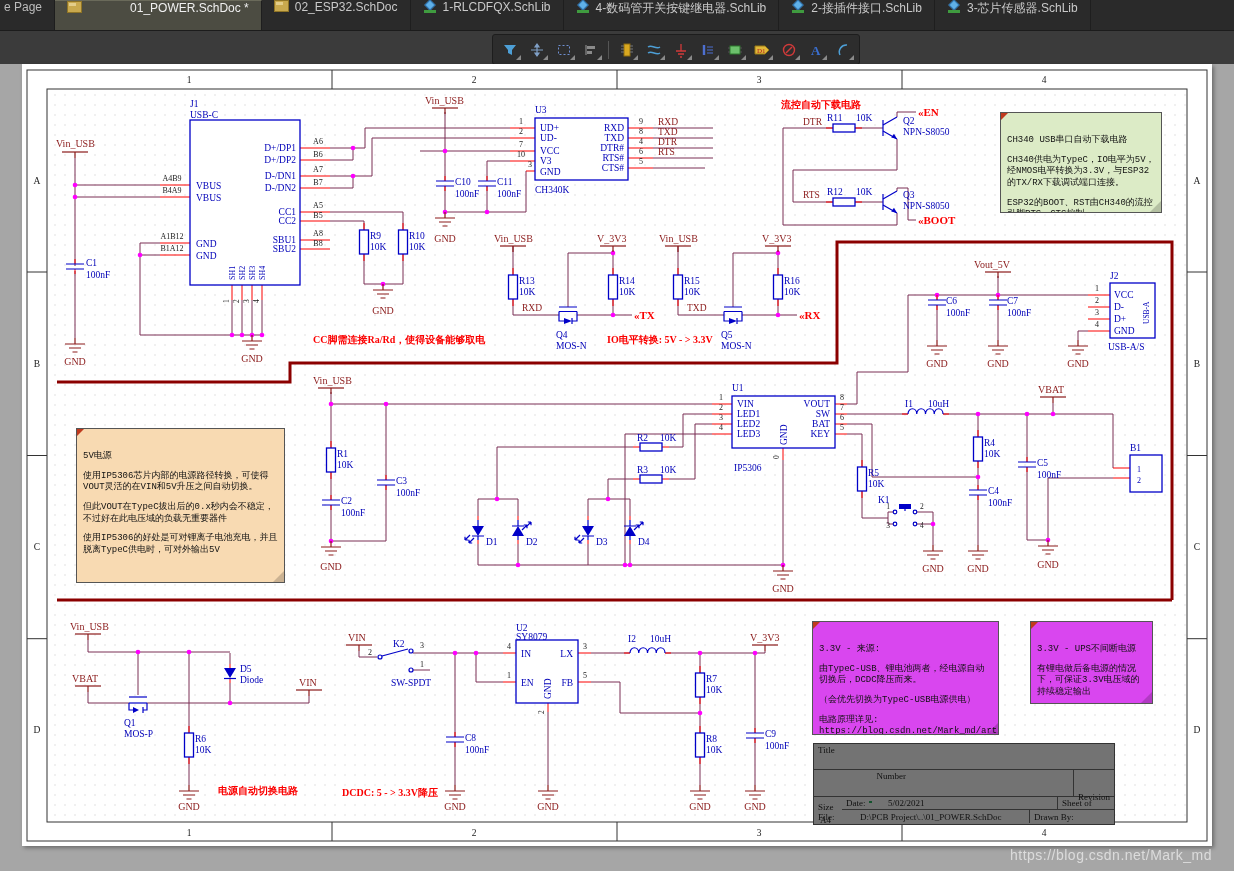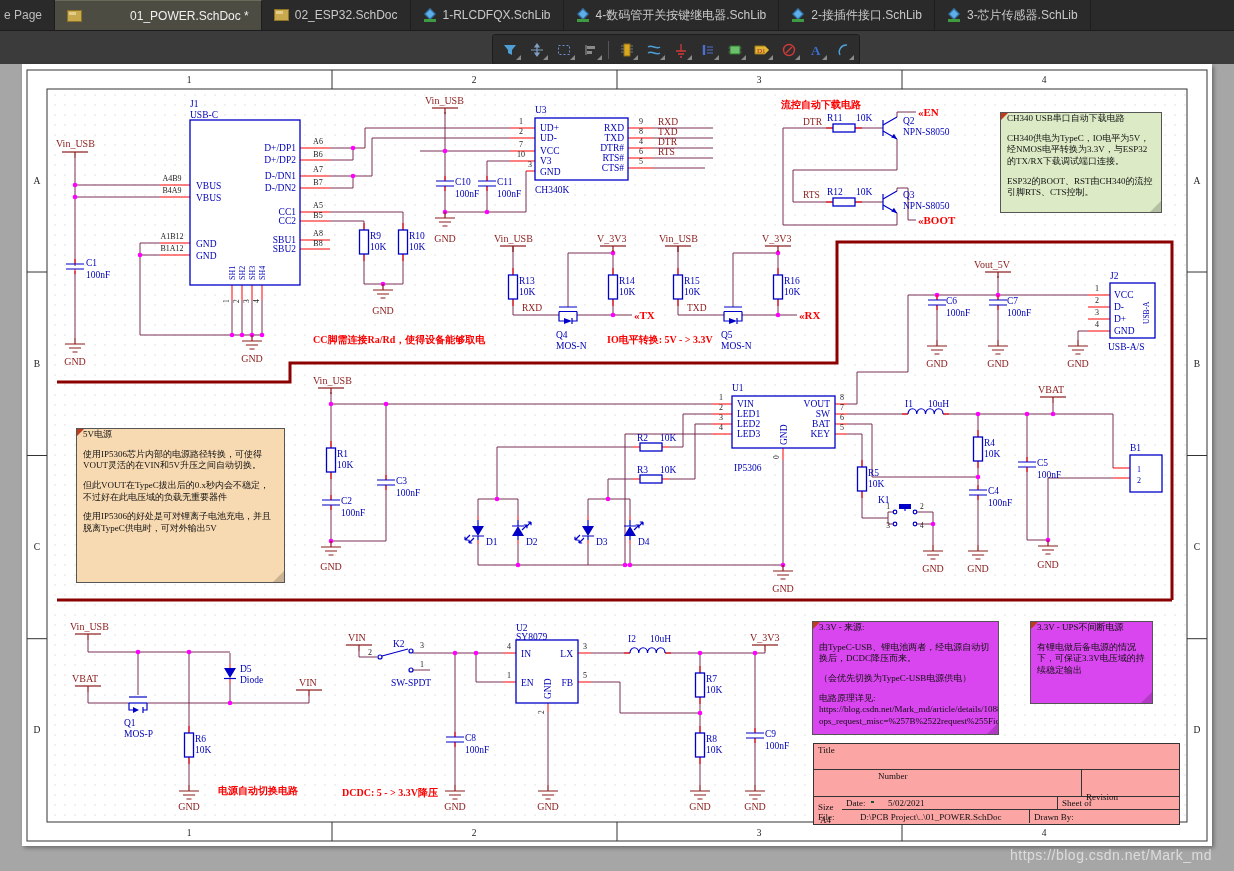--- a/index.html
+++ b/index.html
@@ -2,49 +2,49 @@
 <html><head>
 <meta charset="utf-8">
 <style>
   html,body{margin:0;padding:0;}
   body{width:1234px;height:871px;background:#a6a6a6;position:relative;overflow:hidden;
        font-family:"Liberation Sans",sans-serif;}
   
   .chrome{position:absolute;left:0;top:0;width:1234px;height:64px;background:#3b3b3b;}
   .tabbar{position:absolute;left:0;top:0;width:1234px;height:30px;background:#2a2a2a;
           display:flex;align-items:stretch;overflow:hidden;border-bottom:1px solid #1c1c1c;}
-  .tab{display:flex;align-items:center;gap:6px;padding:0 12px;font-size:12px;color:#c9c9c9;
+  .tab{display:flex;gap:6px;padding:0 12px;font-size:12px;color:#c9c9c9;
        border-right:1px solid #1e1e1e;white-space:nowrap;cursor:default;}
   .tab.active{background:#4c4c42;color:#f0f0f0;border-top:1px solid #6a6a5a;gap:48px;}
   .tab-partial{padding-left:4px;color:#bdbdbd;}
   .icon-schdoc{width:15px;height:12px;position:relative;background:#c9a94e;border:1px solid #8f7426;box-sizing:border-box;}
   .icon-schdoc:before{content:"";position:absolute;left:1px;top:1px;width:7px;height:3px;background:#e3cd8a;}
   .icon-schlib{width:14px;height:13px;position:relative;}
   .icon-schlib:before{content:"";position:absolute;left:3px;top:1px;width:8px;height:8px;background:#5fb0e8;transform:rotate(45deg);border:1px solid #2d6ea8;box-sizing:border-box;}
   .icon-schlib:after{content:"";position:absolute;left:1px;bottom:0;width:12px;height:3px;background:#3f9b3f;}
   
   .toolbar{position:absolute;left:492px;top:34px;height:27px;display:flex;align-items:center;gap:2px;
            background:#2d2d2d;border:1px solid #1d1d1d;border-radius:3px;padding:1px 4px;}
   .tbtn{width:25px;height:23px;display:flex;align-items:center;justify-content:center;position:relative;border-radius:2px;}
   .tbtn:after{content:"";position:absolute;right:1px;bottom:1px;border-left:5px solid transparent;border-bottom:5px solid #8a8a8a;}
   .tsep{width:1px;height:18px;background:#555;margin:0 3px;}
   
   .sheet-svg{position:absolute;left:22px;top:64px;background:#ffffff;box-shadow:2px 2px 4px rgba(0,0,0,.35);}
   
-  .note{position:absolute;box-sizing:border-box;border:1px solid #555;padding:0 6px;
-        font-size:9px;line-height:1.3;color:#111;overflow:hidden;font-family:Liberation Serif, serif;}
+  .note{position:absolute;box-sizing:border-box;border:1px solid #555;padding:22px 6px;
+        font-size:9px;line-height:1.3;color:#111;overflow:hidden;font-family:Liberation Mono, monospace;}
   .note p{margin:0 0 8px 0;}
   .note:before{content:"";position:absolute;left:0;top:0;border-left:7px solid #c03a1e;border-bottom:7px solid transparent;}
   .note:after{content:"";position:absolute;right:0;bottom:0;border-bottom:11px solid rgba(0,0,0,.18);border-left:11px solid transparent;}
   .note-green{background:#dcebc6;}
   .note-tan{background:#f8dab2;}
   .note-purple{background:#d946ef;}
   
-  .tblock{position:absolute;left:813px;top:743px;width:367px;height:82px;box-sizing:border-box;
-          border:1px solid #333;font-family:"Liberation Serif",serif;font-size:9px;color:#111;background:#fca5a5;}
+  .tblock{position:absolute;left:813px;top:743px;width:302px;height:82px;box-sizing:border-box;
+          border:1px solid #333;font-family:"Liberation Serif",serif;font-size:9px;color:#111;background:#737373;}
   .tb-r1{height:26px;border-bottom:1px solid #333;padding:1px 4px;box-sizing:border-box;}
   .tb-r2{height:27px;border-bottom:1px solid #333;display:flex;box-sizing:border-box;}
   .tb-size{width:60px;border-right:3px solid #14532d;padding:1px 4px;box-sizing:border-box;margin-top:31px;}
   .tb-size .v{margin-top:3px;padding-left:2px;}
   .tb-num{width:208px;border-right:1px solid #333;padding:1px 4px;box-sizing:border-box;}
   .tb-rev{flex:1;padding:1px 4px;box-sizing:border-box;margin-top:21px;}
   .tb-r3,.tb-r4{height:13px;display:flex;align-items:center;box-sizing:border-box;}
   .tb-r3{border-bottom:1px solid #333;margin-left:28px;}
   .tb-lbl{width:42px;padding-left:4px;}
   .tb-val{width:169px;}

